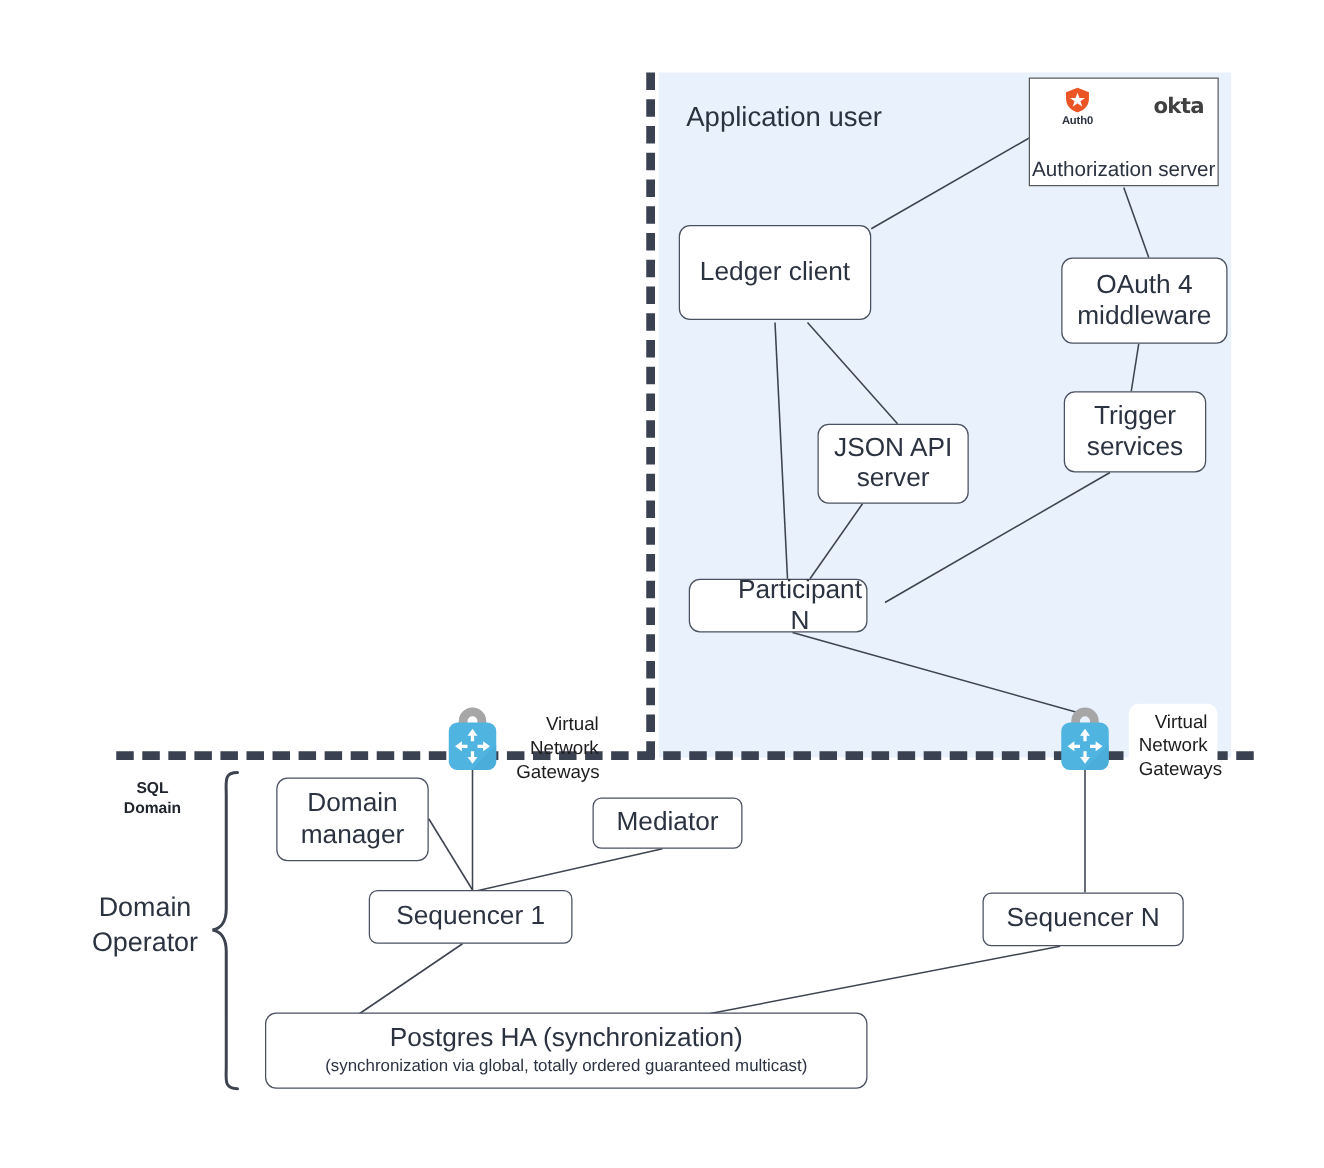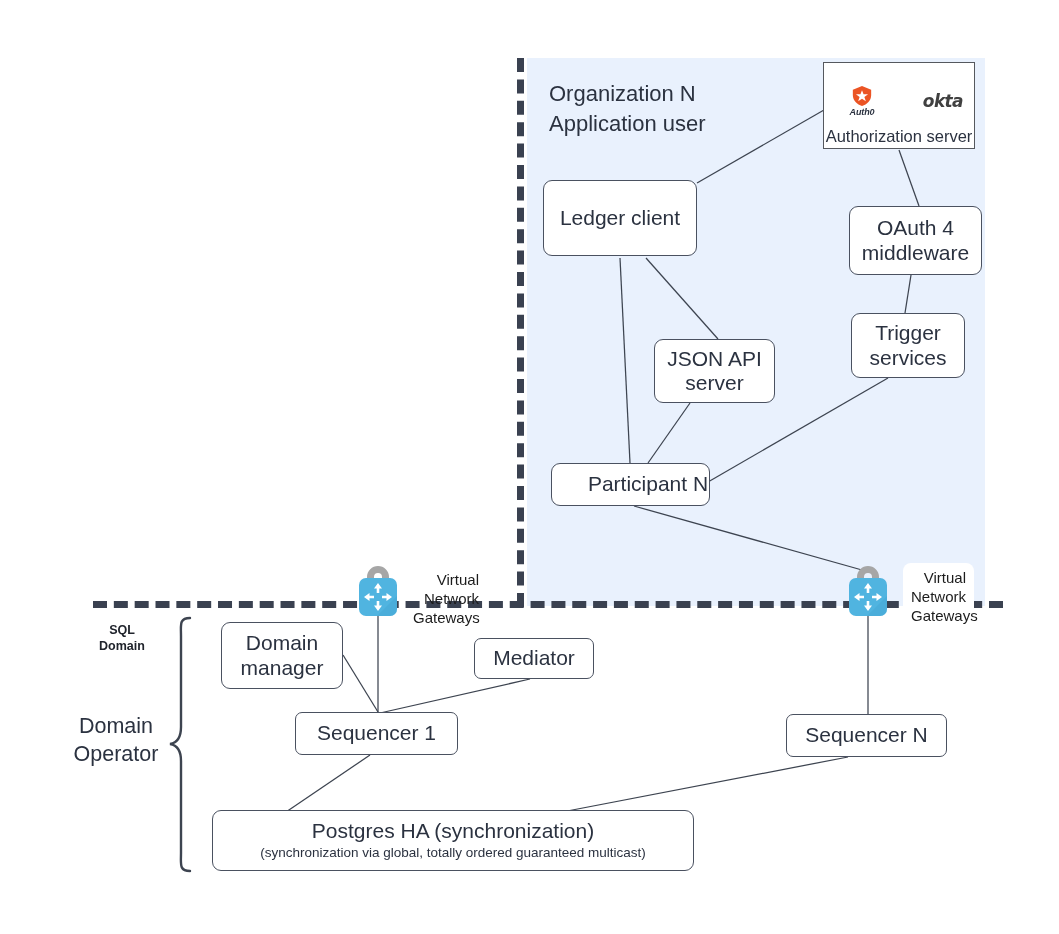--- a/index.html
+++ b/index.html
@@ -71,24 +71,23 @@
     width: 152px;
     height: 87px;
     box-sizing: border-box;
     background: #ffffff;
     border: 1.3px solid #55585e;
     border-radius: 0;
     z-index: 6;
   }
   #auth-logos {
     position: absolute;
-    left: 0; top: 20px;
+    left: 0; top: 4px;
     width: 100%;
     height: 42px;
-    font-style: italic;
   }
   #auth0-logo {
     position: absolute;
     left: 14px;
     top: 2px;
     width: 48px;
     text-align: center;
   }
   #auth0-mark {
     width: 22px; height: 22px;
@@ -225,21 +224,20 @@
 
       <line x1="848" y1="757" x2="562" y2="812"></line>
     </g>
   </svg>
 
   <svg id="brace">
     <path d="M 190 618 C 179 618 181 625 181 636 L 181 727 C 181 738 176 743 170 744 C 176 745 181 750 181 761 L 181 853 C 181 864 179 871 190 871" stroke="#3d4450" stroke-width="2.4" fill="none" stroke-linecap="round"></path>
   </svg>
 
   <div class="txt" id="org-title">
-    <div>Organization N</div>
     <div>Application user</div>
   </div>
 
   <div id="auth-box">
     <div id="auth-logos">
       <div id="auth0-logo">
         <svg id="auth0-mark" viewBox="0 0 24 24">
           <path d="M12 1.2 L22 5.2 L22 11 C22 17.2 17.4 21.4 12 22.8 C6.6 21.4 2 17.2 2 11 L2 5.2 Z" fill="#eb5424"></path>
           <path d="M12 5.6 L13.7 10.2 L18.6 10.2 L14.6 13.1 L16.2 17.8 L12 14.9 L7.8 17.8 L9.4 13.1 L5.4 10.2 L10.3 10.2 Z" fill="#ffffff"></path>
         </svg>
@@ -262,21 +260,21 @@
   <div class="node" style="left:849px; top:206px; width:133px; height:69px;">
     <div>OAuth 4</div>
     <div>middleware</div>
   </div>
 
   <div class="node" style="left:851px; top:313px; width:114px; height:65px;">
     <div>Trigger</div>
     <div>services</div>
   </div>
 
-  <div class="node" style="left:551px; top:463px; width:159px; height:43px;padding-left:35px;">
+  <div class="node" style="left:551px; top:463px; width:143px; height:43px;padding-left:35px;">
     <div>Participant N</div>
   </div>
 
   <div class="node" style="left:221px; top:622px; width:122px; height:67px;">
     <div>Domain</div>
     <div>manager</div>
   </div>
 
   <div class="node sq" style="left:474px; top:638px; width:120px; height:41px;">
     <div>Mediator</div>

